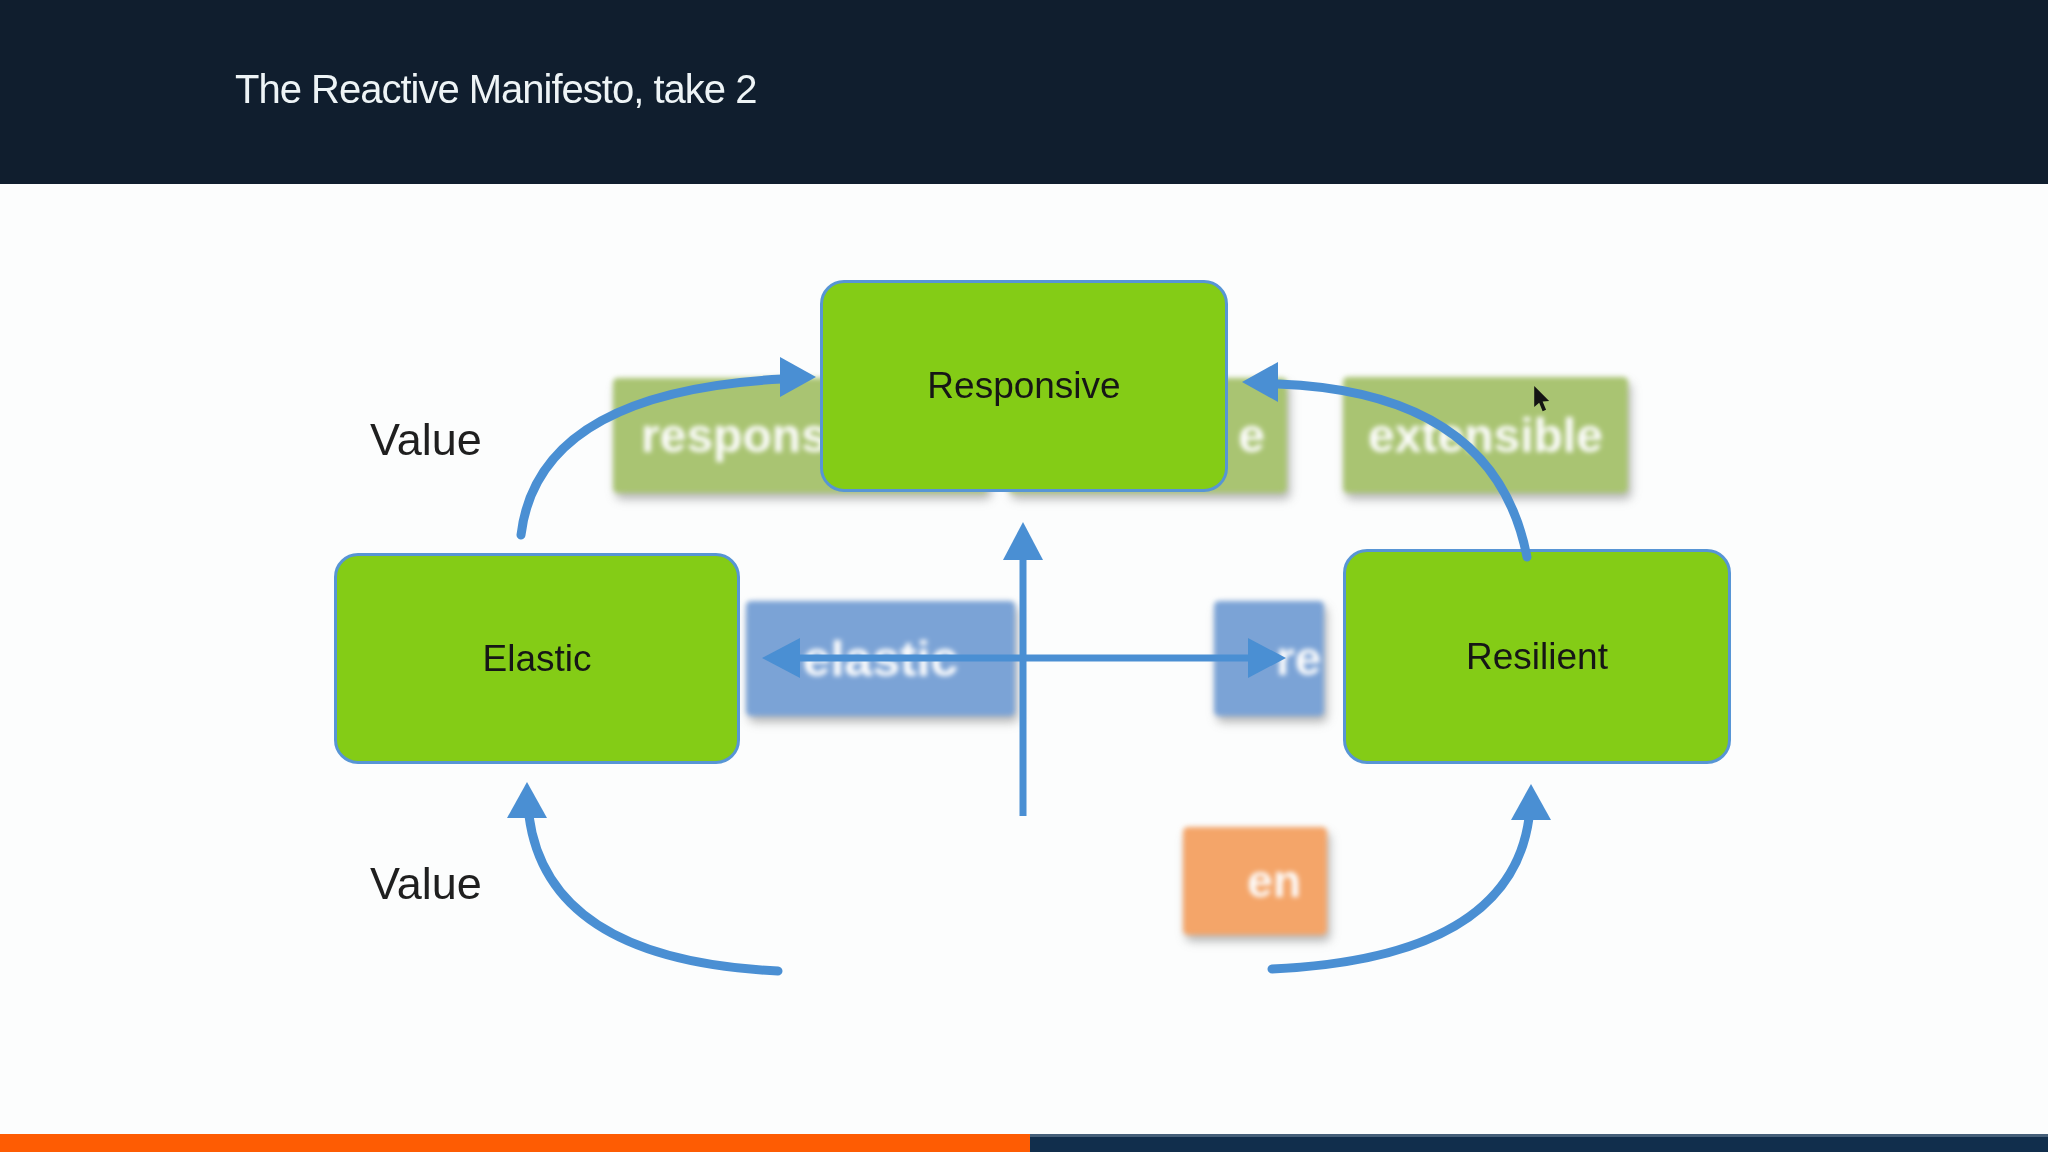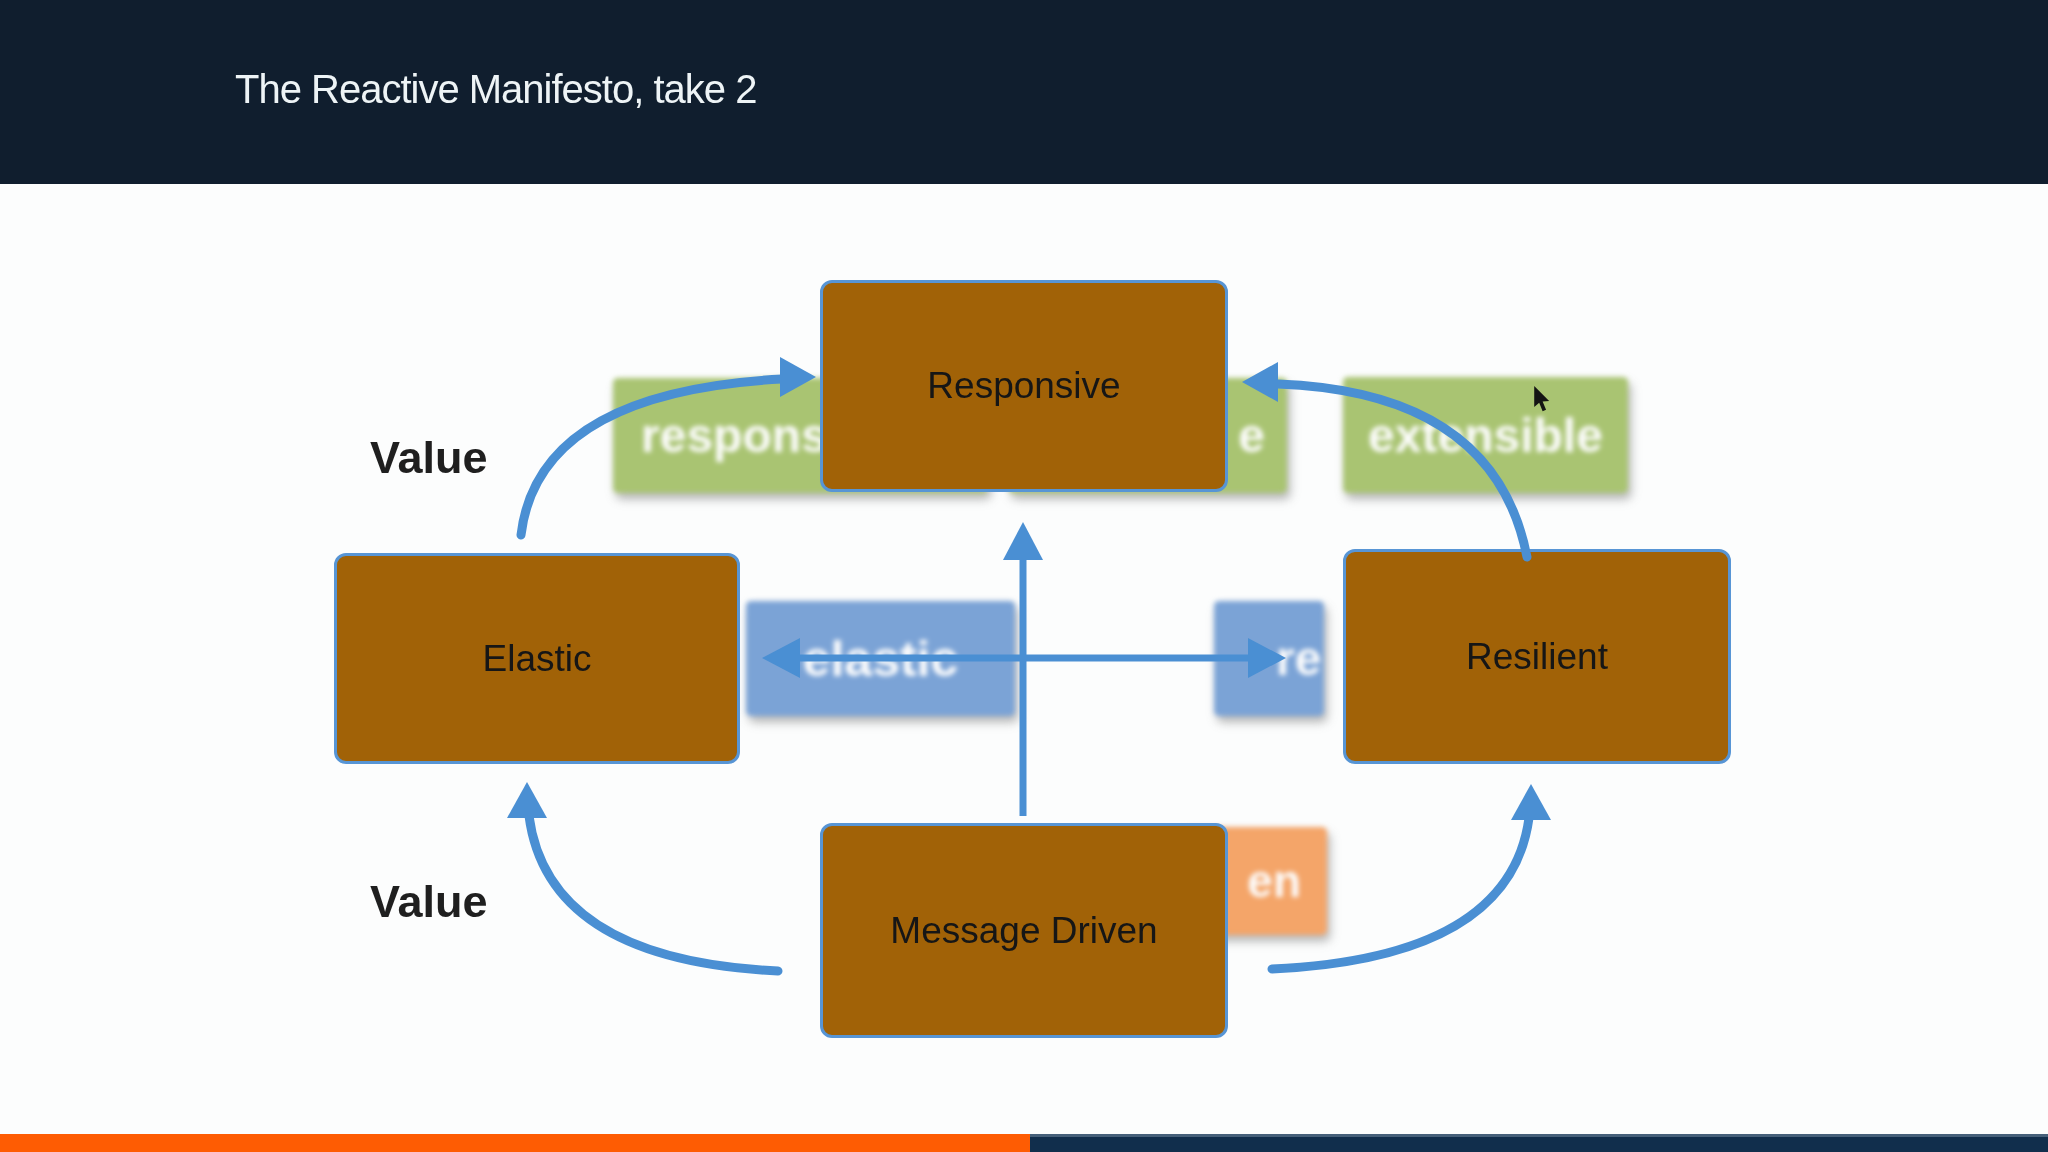--- a/index.html
+++ b/index.html
@@ -37,31 +37,30 @@
     box-shadow:3px 6px 9px rgba(90,90,90,.45);
     color:#fdfdfd;font-weight:700;
     display:flex;align-items:center;
   }
   .bg-green{background:var(--green,#a9c472);}
   .bg-blue{background:var(--blue,#7ba3d6);}
   .bg-orange{background:var(--orange,#f4a569);}
   .bg-box span{display:block;width:100%;}
   
   .node{
-    position:absolute;background:#a16207;
+    position:absolute;background:#84cc16;
     border:3px solid var(--box-border,#5795d5);
-    border-radius:12px;box-sizing:border-box;
+    border-radius:24px;box-sizing:border-box;
     display:flex;align-items:center;justify-content:center;
     color:#161616;font-size:37px;font-weight:400;
   }
   
   .axis-label{
-    position:absolute;color:#1f1f1f;font-size:45px;font-weight:700;
+    position:absolute;color:#1f1f1f;font-size:45px;font-weight:400;
     letter-spacing:0;
-    margin-top:18px;
   }
   
   svg.arrows{position:absolute;left:0;top:0;pointer-events:none;}
   
   .cursor{position:absolute;left:1532px;top:386px;}
 </style>
 </head>
 <body>
 
 <div id="stage">
@@ -90,23 +89,20 @@
   </div>
 
   <div class="node" style="left:820px;top:280px;width:408px;height:212px;">
     <span>Responsive</span>
   </div>
   <div class="node" style="left:334px;top:553px;width:406px;height:211px;">
     <span>Elastic</span>
   </div>
   <div class="node" style="left:1343px;top:549px;width:388px;height:215px;">
     <span>Resilient</span>
-  </div>
-  <div class="node" style="left:820px;top:823px;width:408px;height:215px;">
-    <span>Message Driven</span>
   </div>
 
   <div class="axis-label" style="left:370px;top:414px;">Value</div>
   <div class="axis-label" style="left:370px;top:858px;">Value</div>
 
   <svg class="arrows" width="2048" height="1152" viewBox="0 0 2048 1152">
     <g stroke="#4a8fd3" stroke-width="9" fill="none" stroke-linecap="round">
 
       <path d="M 521 535 Q 538 392 782 379"></path>
 

